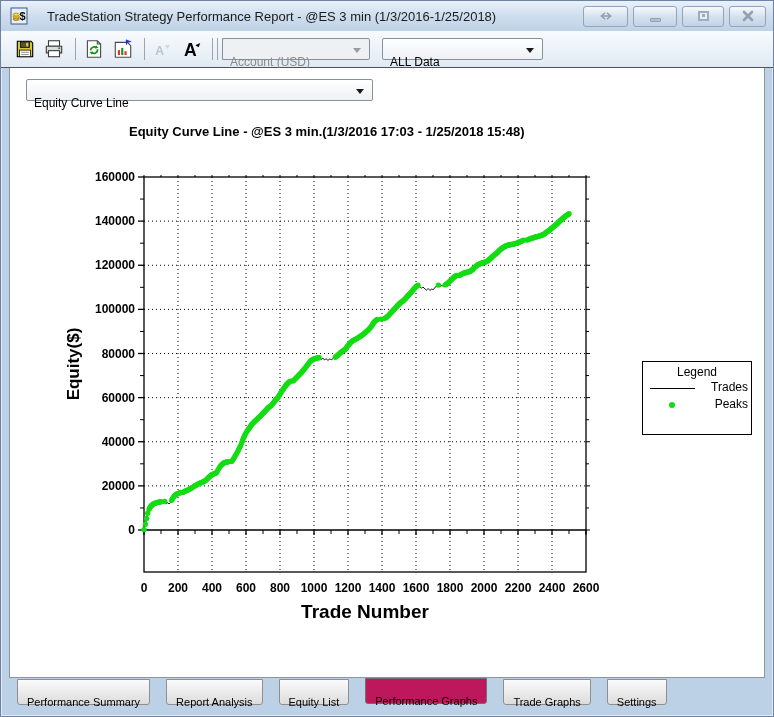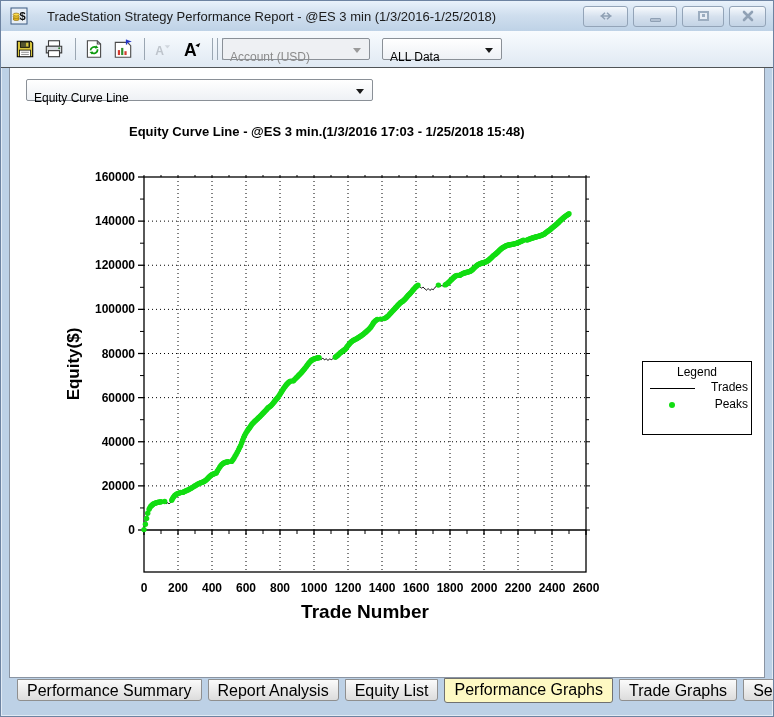--- a/index.html
+++ b/index.html
@@ -26,50 +26,50 @@
   .glyph-max::after{content:"";position:absolute;left:2px;top:1px;width:3px;height:3px;background:#9cadc0;}
   
   .toolbar{position:relative;height:37px;display:flex;align-items:center;padding-left:13px;
     background:linear-gradient(#f8fbfe,#e0e9f3);border-bottom:1px solid #4f5356;}
   .tb-icon{width:22px;height:22px;margin-right:7px;flex:0 0 auto;}
   .tb-icon.disabled{opacity:.55;}
   .tb-sep{width:1px;height:22px;background:#9aa6b2;margin:0 7px 0 3px;flex:0 0 auto;}
   .tb-sep.tight{margin:0 2px;}
   .combo{position:absolute;height:22px;border:1px solid #8a9097;border-radius:2px;
     background:linear-gradient(#ffffff,#eef1f5);font-size:12px;color:#000;
-    display:flex;align-items:center;padding:16px 18px 0 7px;cursor:default;}
+    display:flex;align-items:flex-start;padding:16px 18px 0 7px;cursor:default;}
   .combo .arrow{position:absolute;right:8px;top:9px;width:0;height:0;
     border-left:4px solid transparent;border-right:4px solid transparent;border-top:5px solid #1a1a1a;}
   .combo.disabled{color:#8b8b8b;background:#eef0f3;}
   .combo.disabled .arrow{border-top-color:#9a9a9a;}
   #combo-account{left:221px;top:7px;width:148px;}
-  #combo-range{left:381px;top:7px;width:120px;}
+  #combo-range{left:381px;top:7px;width:161px;}
   
   .content{position:relative;margin:0 8px;height:610px;background:#ffffff;
     border:1px solid #8a94a2;border-top:none;}
   #combo-graph{left:16px;top:11px;width:347px;}
   .chart-title{position:absolute;left:119px;top:56px;font-size:13px;font-weight:bold;color:#000;white-space:nowrap;}
   .ylabel{position:absolute;left:64px;top:296px;transform:translate(-50%,-50%) rotate(-90deg);
     font-size:17px;font-weight:bold;white-space:nowrap;}
   .xlabel{position:absolute;left:355px;top:544px;transform:translate(-50%,-50%);
     font-size:19px;font-weight:bold;white-space:nowrap;}
   #chart-svg{position:absolute;left:0;top:0;}
   
   .legend-box{position:absolute;left:632px;top:293px;width:110px;height:74px;
     border:1px solid #000;background:#fff;font-size:12px;color:#000;}
   .legend-title{text-align:center;margin-top:3px;}
   .legend-row{position:relative;height:17px;}
   .legend-line{position:absolute;left:7px;top:9px;width:45px;border-top:1px solid #000;}
   .legend-dot{position:absolute;left:26px;top:6px;width:6px;height:6px;border-radius:50%;}
   .legend-label{position:absolute;right:3px;top:1px;margin-left:45px;}
   
   .tabbar{position:relative;margin:1px 8px 0;height:25px;display:flex;align-items:flex-start;padding-left:8px;}
-  .tab{height:22px;line-height:21px;padding:0 9px;font-size:16px;color:#000;cursor:default;white-space:nowrap;
-    background:linear-gradient(#fbfbfb,#dcdcdc);border:1px solid #8f8f8f;border-radius:0 0 3px 3px;margin-right:6px;}
-  .tab.active{background:#fef9c3;height:25px;margin-top:-1px;border-color:#707070;position:relative;z-index:2;}
+  .tab{height:22px;line-height:21px;padding:12px 9px;font-size:11px;color:#000;cursor:default;white-space:nowrap;
+    background:linear-gradient(#fbfbfb,#dcdcdc);border:1px solid #8f8f8f;border-radius:0 0 3px 3px;margin-right:16px;}
+  .tab.active{background:#be185d;height:25px;margin-top:-1px;border-color:#707070;position:relative;z-index:2;}
 </style>
 </head>
 <body>
 
 <div class="window">
 
   <div class="titlebar">
     <svg class="app-icon" viewBox="0 0 18 18">
       <rect x="1" y="1" width="16" height="16" fill="#e8eef5" stroke="#3b5a82"></rect>
       <ellipse cx="6.2" cy="12" rx="3.1" ry="1.5" fill="#e7b820" stroke="#7a5c00" stroke-width=".6"></ellipse>

